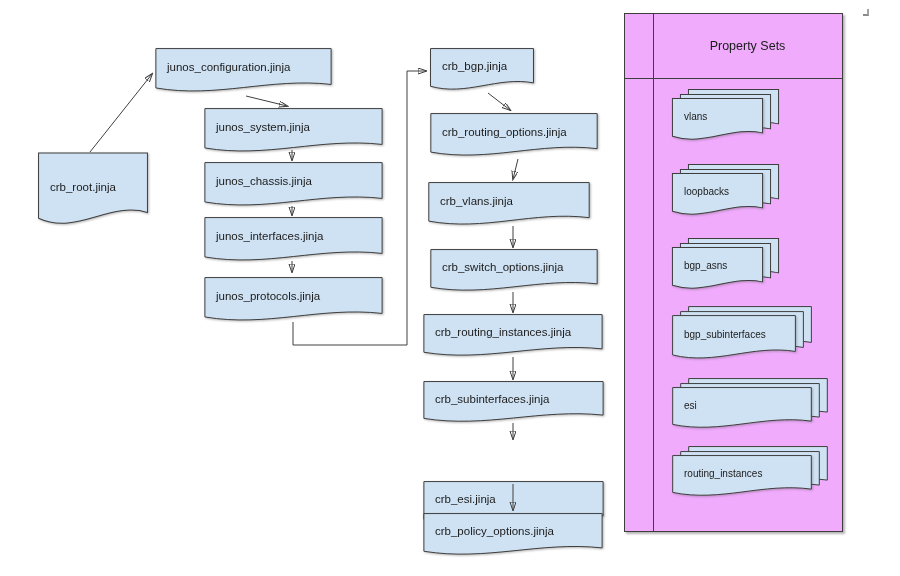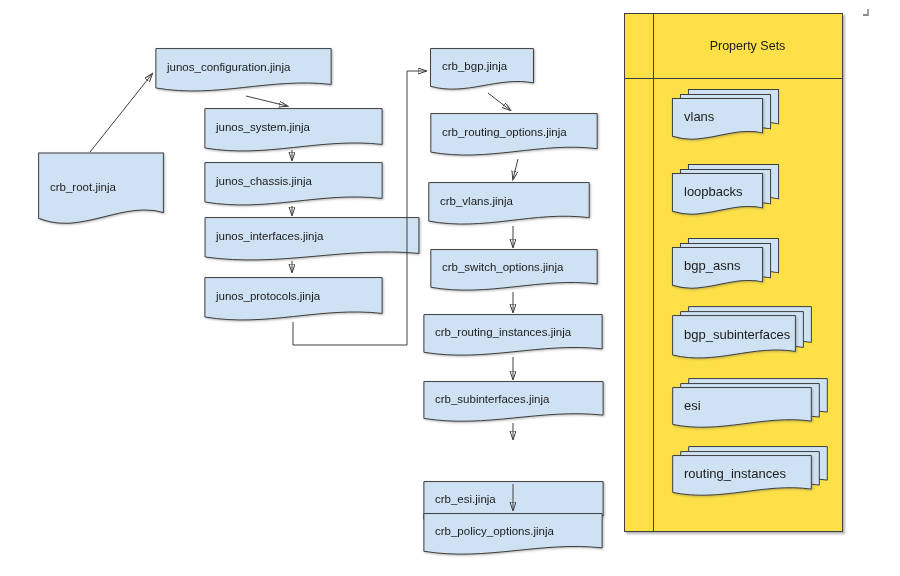--- a/index.html
+++ b/index.html
@@ -17,26 +17,26 @@
     display:flex; align-items:center; font-size:11.5px; color:#1b1b1b; white-space:nowrap;
   }
   
   .pstack { position:absolute; }
   .pstack > svg { position:absolute; width:100%; height:100%; overflow:visible; }
   .pstack > svg.l3 { left:16px; top:-9px; }
   .pstack > svg.l2 { left:8px;  top:-4px; }
   .pstack > svg.l1 { left:0;    top:0; filter: drop-shadow(1.5px 1.5px 1px rgba(90,90,90,0.4)); }
   .pstack > .lbl {
     position:absolute; left:12px; right:0; top:0; bottom:8px;
-    display:flex; align-items:center; font-size:13px; color:#1b1b1b; white-space:nowrap;
+    display:flex; align-items:center; font-size:10px; color:#1b1b1b; white-space:nowrap;
   }
   
   .panel {
     position:absolute; left:624px; top:13px; width:219px; height:519px;
-    background:#fde047; border:1px solid #3e3e3e;
+    background:#f0abfc; border:1px solid #3e3e3e;
     box-shadow:2px 2px 2px rgba(90,90,90,0.45); box-sizing:border-box;
   }
   .panel .lane   { position:absolute; left:28px; top:0; bottom:0; width:0; border-left:1px solid #3e3e3e; }
   .panel .hline  { position:absolute; top:64px; left:0; right:0; height:0; border-top:1px solid #3e3e3e; }
   .panel .title  {
     position:absolute; left:28px; right:0; top:0; height:64px;
     display:flex; align-items:center; justify-content:center;
     font-size:12.5px; color:#1b1b1b;
   }
   
@@ -44,21 +44,21 @@
   #connectors path, #connectors line { stroke:#404040; stroke-width:1; fill:none; }
   
   .stray { position:absolute; left:863px; top:9px; width:4px; height:5px;
     border-right:2px solid #8a8a8a; border-bottom:2px solid #6f6f6f; opacity:0.8; }
 </style>
 </head>
 <body>
 
 <div id="canvas">
 
-  <div class="doc" style="left:38px; top:152px; width:126px; height:78px;text-align:center;">
+  <div class="doc" style="left:38px; top:152px; width:110px; height:78px;text-align:center;">
     <svg class="shape" viewBox="0 0 100 40" preserveAspectRatio="none">
       <path class="docpath" d="M0.5,0.5 L99.5,0.5 L99.5,31 C 65,25 35,43 0.5,34 Z"></path>
     </svg>
     <span class="lbl">crb_root.jinja</span>
   </div>
 
   <div class="doc" style="left:155px; top:48px; width:177px; height:47px;">
     <svg class="shape" viewBox="0 0 100 40" preserveAspectRatio="none">
         <path class="docpath" d="M0.5,0.5 L99.5,0.5 L99.5,31 C 65,25 35,43 0.5,34 Z"></path>
       </svg>
@@ -69,21 +69,21 @@
         <path class="docpath" d="M0.5,0.5 L99.5,0.5 L99.5,31 C 65,25 35,43 0.5,34 Z"></path>
       </svg>
     <span class="lbl">junos_chassis.jinja</span>
   </div>
   <div class="doc" style="left:204px; top:108px; width:179px; height:47px;">
     <svg class="shape" viewBox="0 0 100 40" preserveAspectRatio="none">
         <path class="docpath" d="M0.5,0.5 L99.5,0.5 L99.5,31 C 65,25 35,43 0.5,34 Z"></path>
       </svg>
     <span class="lbl">junos_system.jinja</span>
   </div>
-  <div class="doc" style="left:204px; top:217px; width:179px; height:47px;padding-left:37px;">
+  <div class="doc" style="left:204px; top:217px; width:179px; height:47px;">
     <svg class="shape" viewBox="0 0 100 40" preserveAspectRatio="none">
         <path class="docpath" d="M0.5,0.5 L99.5,0.5 L99.5,31 C 65,25 35,43 0.5,34 Z"></path>
       </svg>
     <span class="lbl">junos_interfaces.jinja</span>
   </div>
   <div class="doc" style="left:204px; top:277px; width:179px; height:47px;">
     <svg class="shape" viewBox="0 0 100 40" preserveAspectRatio="none">
         <path class="docpath" d="M0.5,0.5 L99.5,0.5 L99.5,31 C 65,25 35,43 0.5,34 Z"></path>
       </svg>
     <span class="lbl">junos_protocols.jinja</span>

